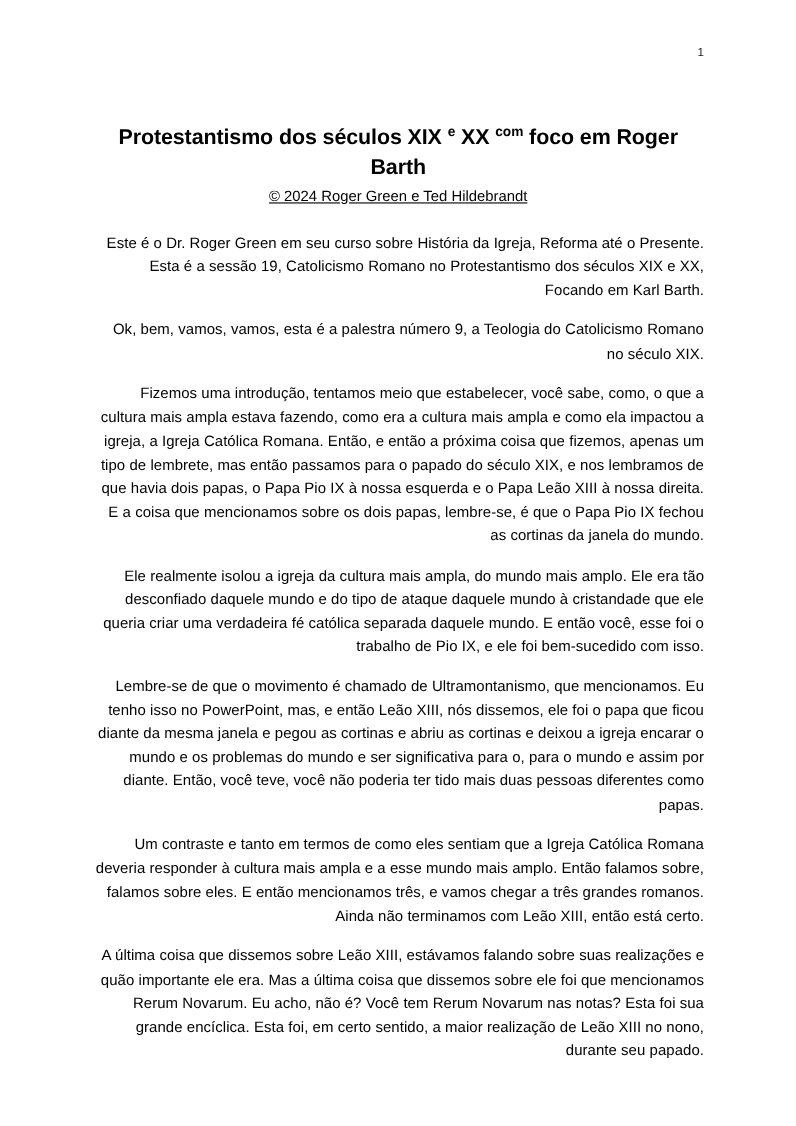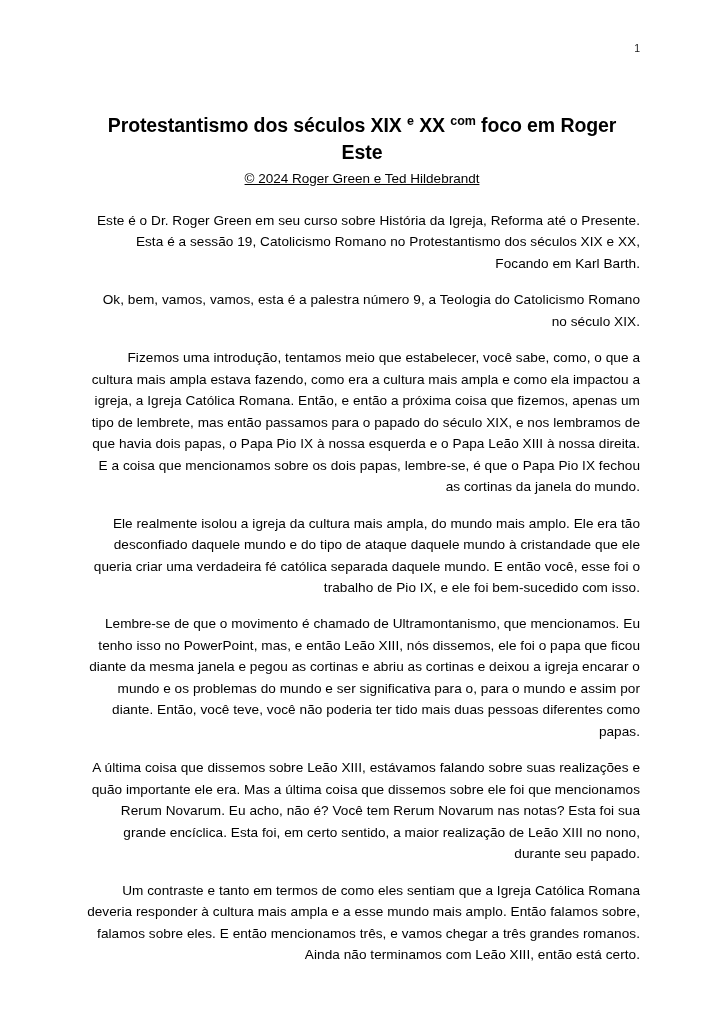--- a/index.html
+++ b/index.html
@@ -70,28 +70,28 @@
 <body>
 
 <div class="page">
 
   <div class="page-number">1</div>
 
   <div class="title-block">
     <h1 class="doc-title">
       <br>
       <span>Protestantismo dos séculos XIX </span><sup>e</sup><span> XX </span><sup>com</sup><span> foco em Roger</span><br>
-      <span>Este</span>
+      <span>Barth</span>
     </h1>
     <div class="copyright">© 2024 Roger Green e Ted Hildebrandt</div>
   </div>
 
   <div class="body-block">
     <p class="para">Este é o Dr. Roger Green em seu curso sobre História da Igreja, Reforma até o Presente. Esta é a sessão 19, Catolicismo Romano no Protestantismo dos séculos XIX e XX, Focando em Karl Barth.</p>
     <p class="para">Ok, bem, vamos, vamos, esta é a palestra número 9, a Teologia do Catolicismo Romano no século XIX.</p>
     <p class="para">Fizemos uma introdução, tentamos meio que estabelecer, você sabe, como, o que a cultura mais ampla estava fazendo, como era a cultura mais ampla e como ela impactou a igreja, a Igreja Católica Romana. Então, e então a próxima coisa que fizemos, apenas um tipo de lembrete, mas então passamos para o papado do século XIX, e nos lembramos de que havia dois papas, o Papa Pio IX à nossa esquerda e o Papa Leão XIII à nossa direita. E a coisa que mencionamos sobre os dois papas, lembre-se, é que o Papa Pio IX fechou as cortinas da janela do mundo.</p>
     <p class="para">Ele realmente isolou a igreja da cultura mais ampla, do mundo mais amplo. Ele era tão desconfiado daquele mundo e do tipo de ataque daquele mundo à cristandade que ele queria criar uma verdadeira fé católica separada daquele mundo. E então você, esse foi o trabalho de Pio IX, e ele foi bem-sucedido com isso.</p>
     <p class="para">Lembre-se de que o movimento é chamado de Ultramontanismo, que mencionamos. Eu tenho isso no PowerPoint, mas, e então Leão XIII, nós dissemos, ele foi o papa que ficou diante da mesma janela e pegou as cortinas e abriu as cortinas e deixou a igreja encarar o mundo e os problemas do mundo e ser significativa para o, para o mundo e assim por diante. Então, você teve, você não poderia ter tido mais duas pessoas diferentes como papas.</p>
+    <p class="para">Um contraste e tanto em termos de como eles sentiam que a Igreja Católica Romana deveria responder à cultura mais ampla e a esse mundo mais amplo. Então falamos sobre, falamos sobre eles. E então mencionamos três, e vamos chegar a três grandes romanos. Ainda não terminamos com Leão XIII, então está certo.</p>
     <p class="para">A última coisa que dissemos sobre Leão XIII, estávamos falando sobre suas realizações e quão importante ele era. Mas a última coisa que dissemos sobre ele foi que mencionamos Rerum Novarum. Eu acho, não é? Você tem Rerum Novarum nas notas? Esta foi sua grande encíclica. Esta foi, em certo sentido, a maior realização de Leão XIII no nono, durante seu papado.</p>
-    <p class="para">Um contraste e tanto em termos de como eles sentiam que a Igreja Católica Romana deveria responder à cultura mais ampla e a esse mundo mais amplo. Então falamos sobre, falamos sobre eles. E então mencionamos três, e vamos chegar a três grandes romanos. Ainda não terminamos com Leão XIII, então está certo.</p>
   </div>
 
 </div>
 
 </body></html>

